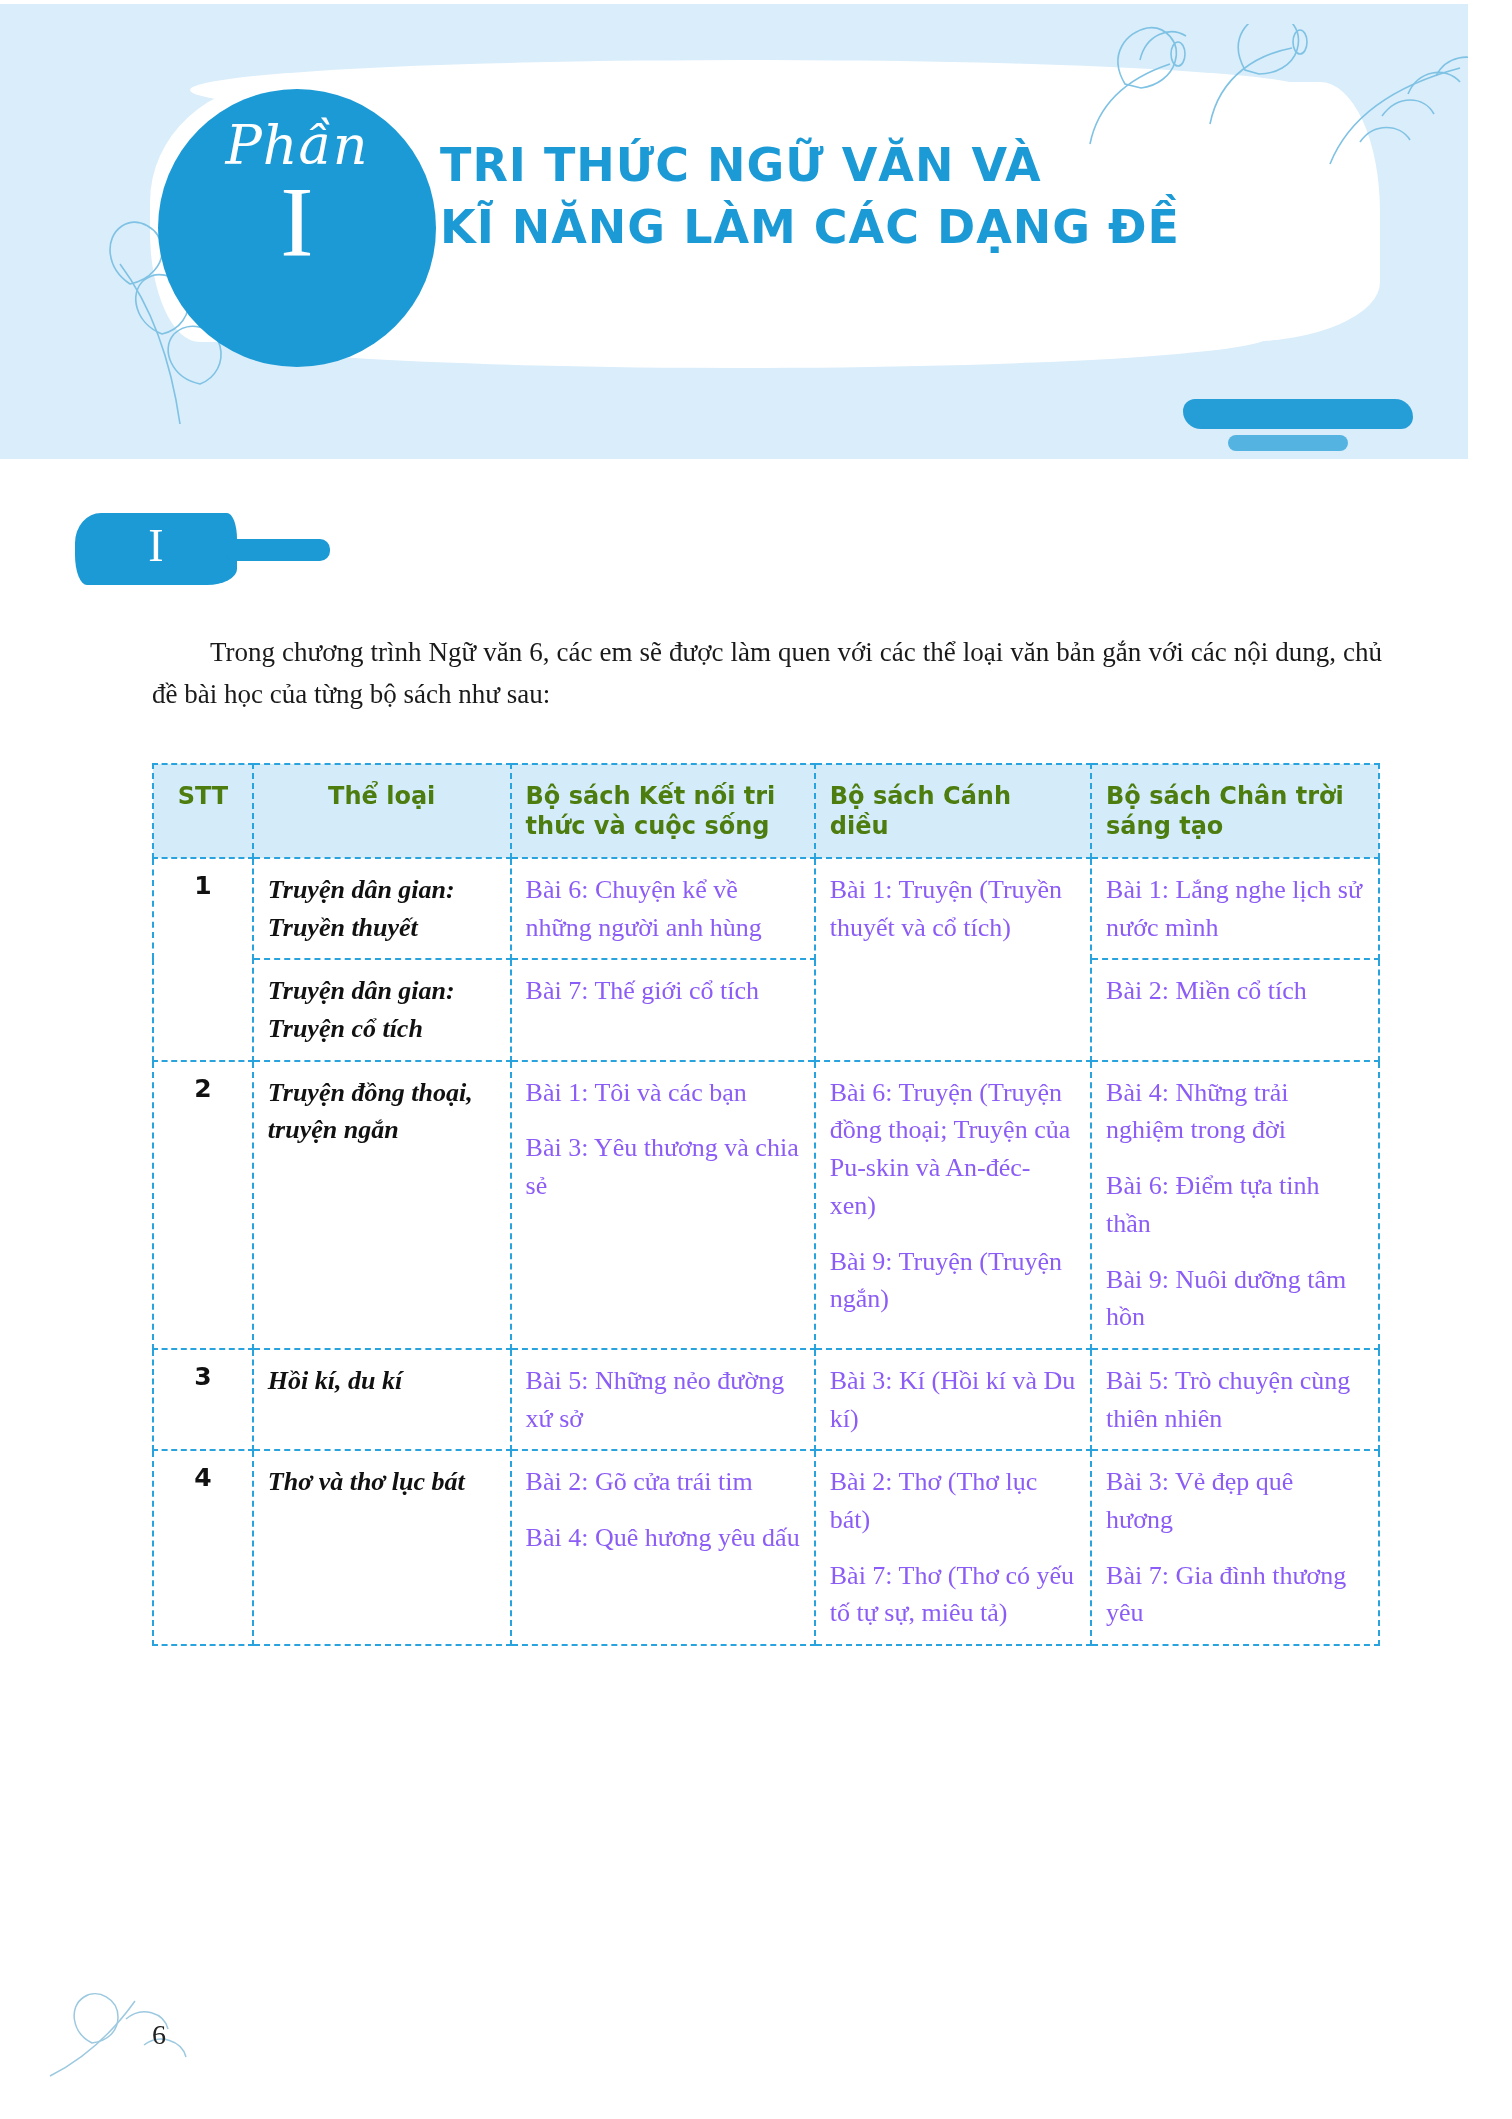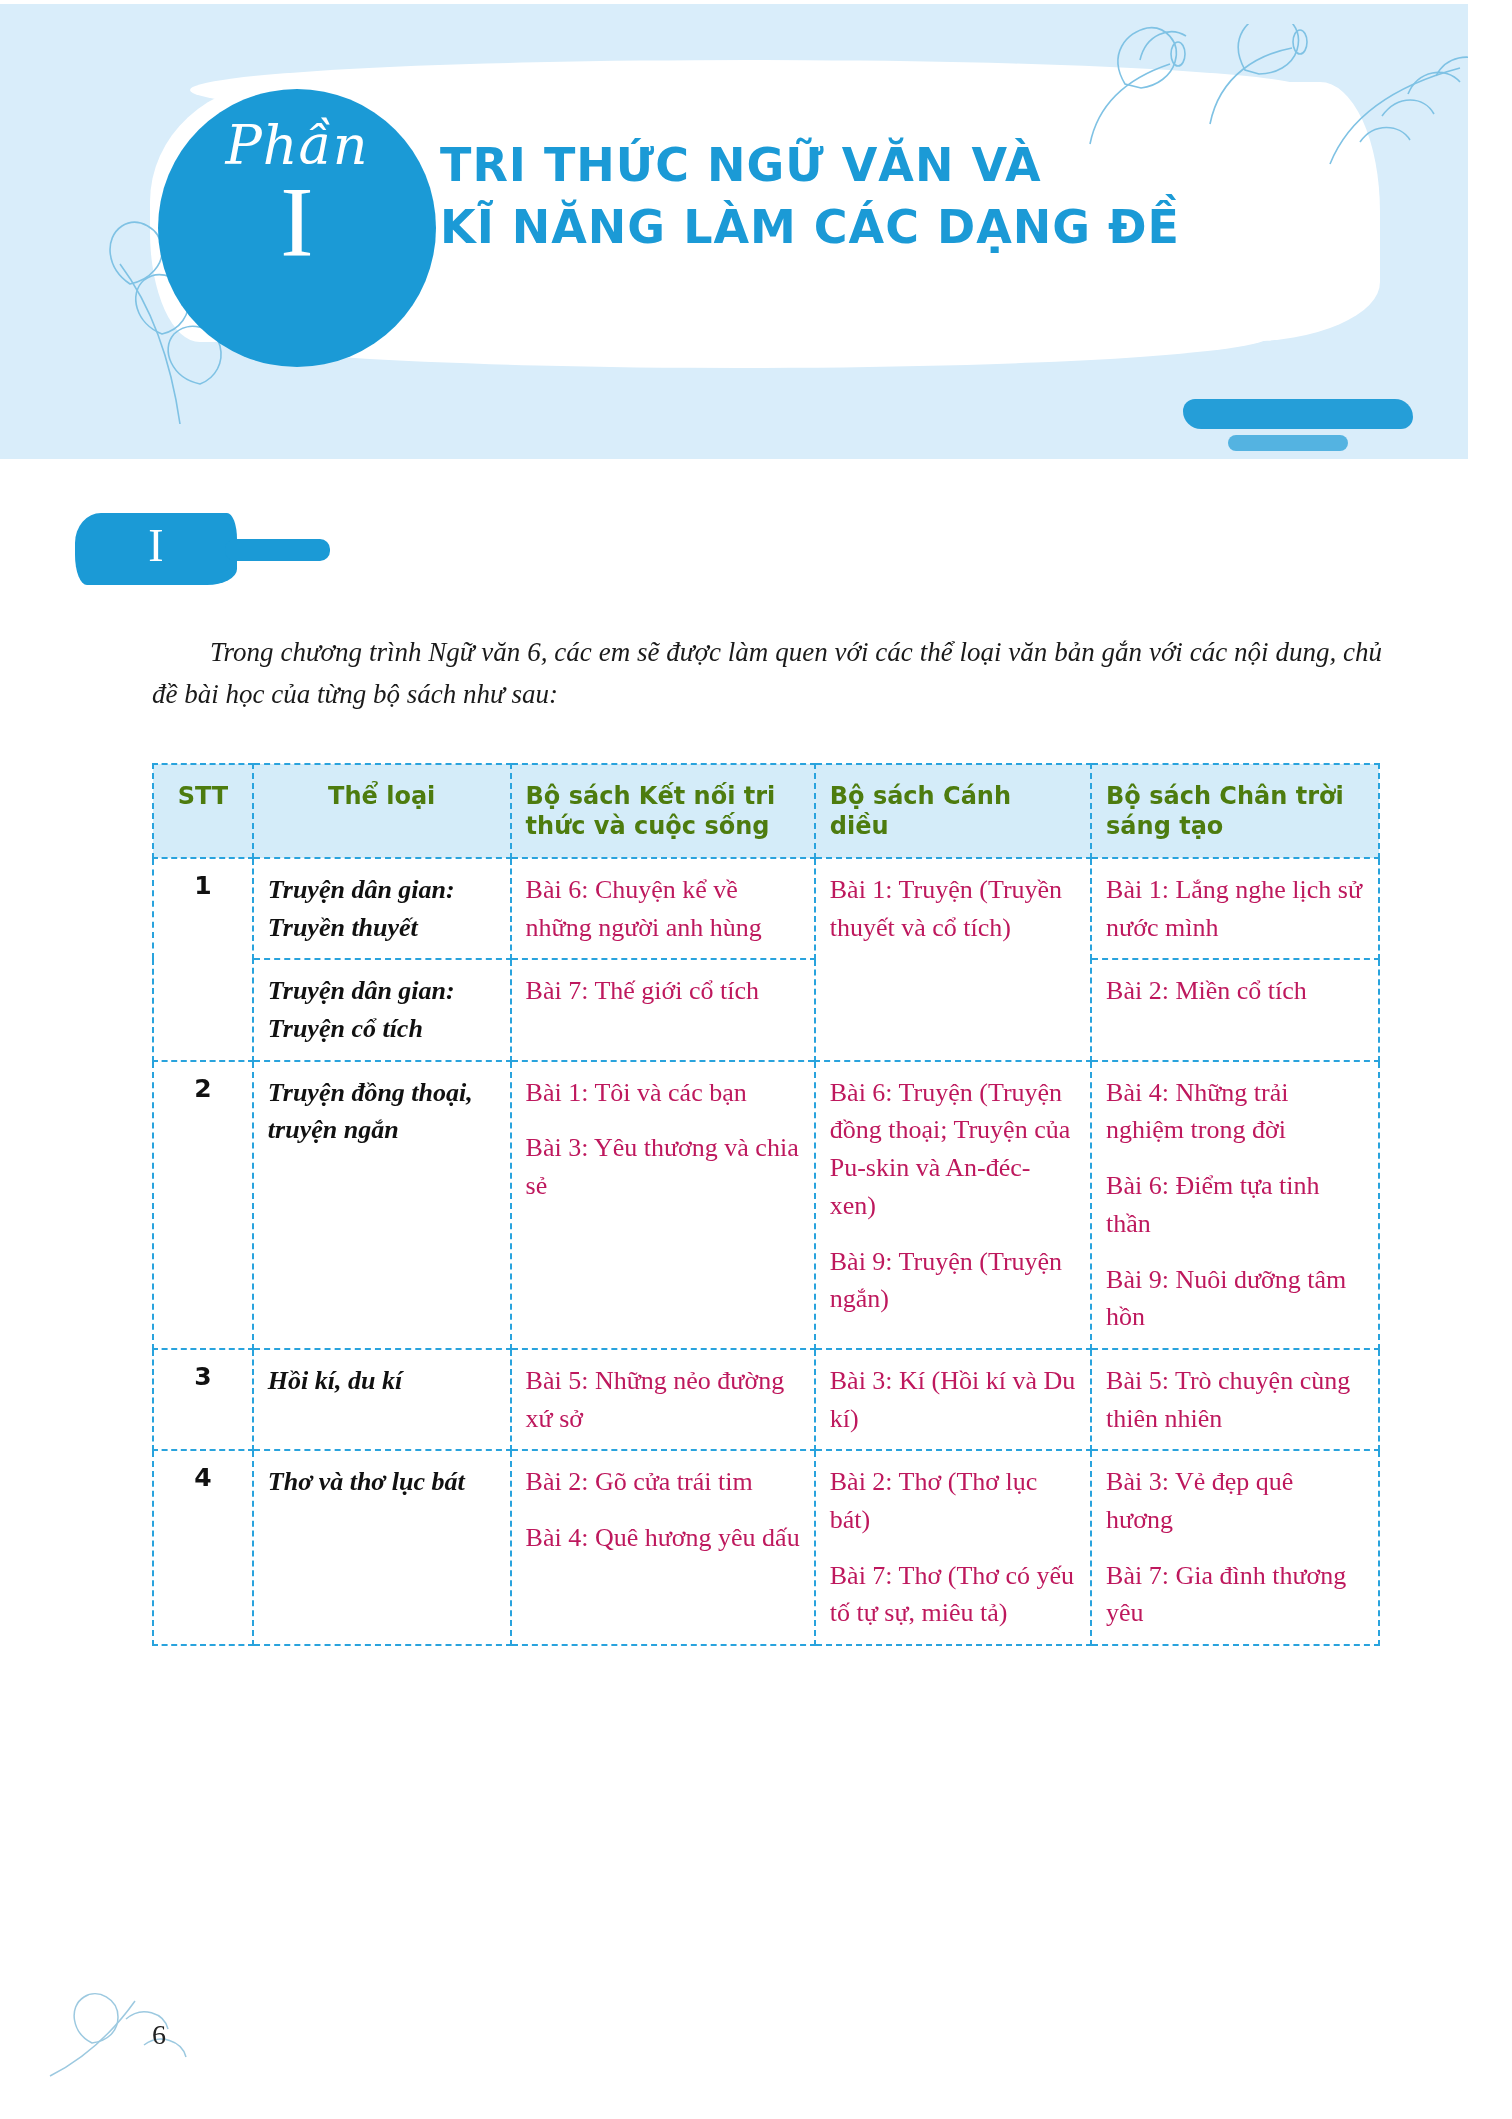--- a/index.html
+++ b/index.html
@@ -190,21 +190,20 @@
   
   .intro {
     position: absolute;
     left: 152px;
     top: 632px;
     width: 1230px;
     font-size: 27px;
     line-height: 1.55;
     color: #1a1a1a;
     text-align: justify;
-    font-style: italic;
   }
   .intro .indent { display: inline-block; width: 58px; }
 
   
   .tbl-wrap {
     position: absolute;
     left: 152px;
     top: 763px;
     width: 1228px;
   }
@@ -243,21 +242,21 @@
     font-weight: bold;
     font-style: italic;
     font-size: 26px;
     line-height: 1.45;
     color: #111;
     padding-top: 18px;
   }
   td.c-body {
     font-size: 26px;
     line-height: 1.45;
-    color: #be185d;
+    color: #8b5cf6;
     padding-top: 18px;
   }
   td.c-body p { margin: 0 0 18px 0; }
   td.c-body p:last-child { margin-bottom: 0; }
 
   col.w-stt { width: 86px; }
   col.w-type { width: 222px; }
   col.w-knt { width: 262px; }
   col.w-cd { width: 238px; }
   col.w-ctst { width: 248px; }

